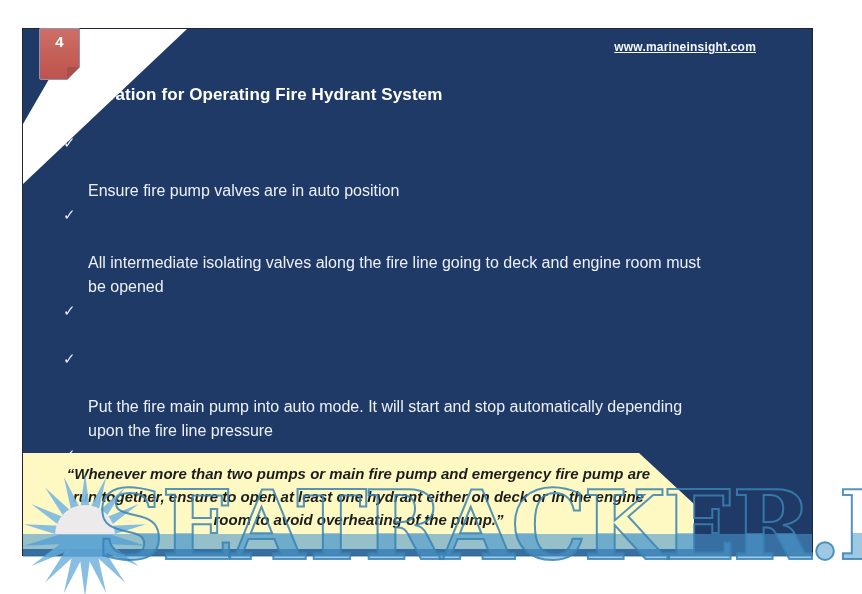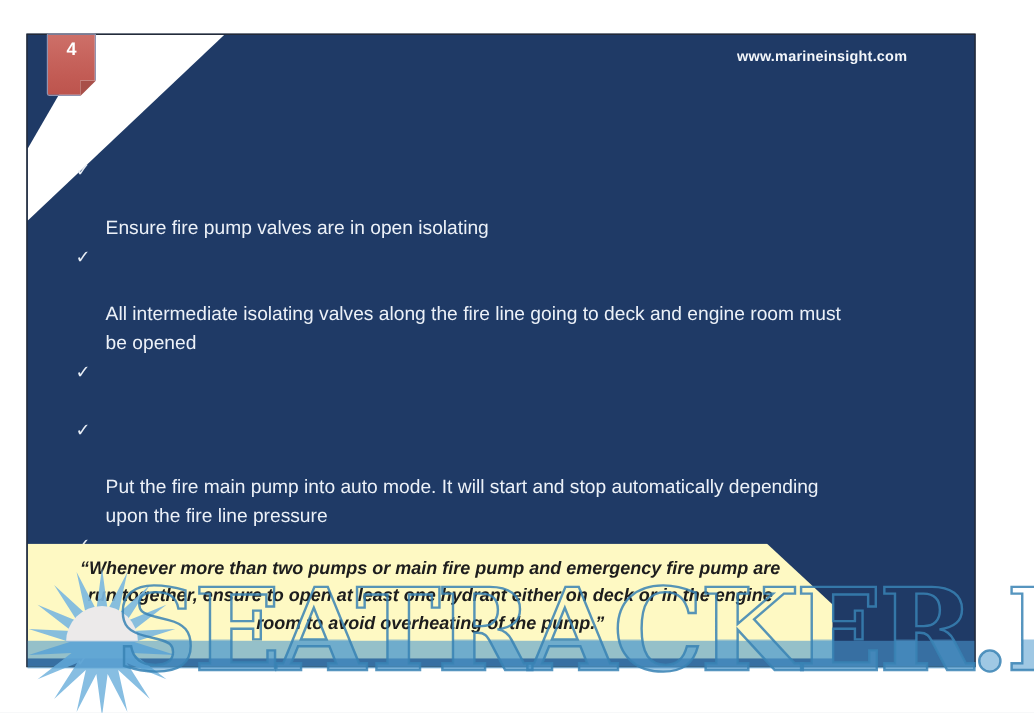--- a/index.html
+++ b/index.html
@@ -21,21 +21,21 @@
   .tab { position:absolute; left:16px; top:-1px; width:41px; height:52px;
          background:linear-gradient(180deg,#cd6f68 0%, #c25b54 70%, #bd544d 100%);
          border:1px solid #9193b0; border-radius:1px 1px 6px 2px; z-index:2; }
   .tab::before { content:""; position:absolute; right:-1px; bottom:-1px;
          width:0; height:0;
          border-left:13px solid #a84f49; border-bottom:13px solid #ffffff; }
   .tab .num { display:block; text-align:center; padding-top:4px;
          color:#ffffff; font-size:15px; font-weight:bold; }
 
   .site-url { position:absolute; right:56px; top:11px; z-index:2;
-         color:#f4f7fb; font-size:12px; font-weight:bold; letter-spacing:.2px; }
+         color:#f4f7fb; font-size:12px; font-weight:bold; letter-spacing:.2px;text-decoration:underline; }
 
   .slide-title { position:absolute; left:38px; top:56px; z-index:2;
          color:#ffffff; font-size:17px; font-weight:bold; letter-spacing:.1px; }
 
   
   .bullets { position:absolute; left:40px; top:102px; width:706px;
          list-style:none; z-index:2; }
   .bullets li { position:relative; padding-left:25px;
          color:#ecf1f8; font-size:16px; line-height:24px;
          white-space:pre-line; }
@@ -75,26 +75,27 @@
   <div class="slide">
 
     <div class="corner-stripe"></div>
 
     <div class="tab">
       <span class="num">4</span>
     </div>
 
     <div class="site-url">www.marineinsight.com</div>
 
+    <div class="slide-title">Preparation for Operating Fire Hydrant System</div>
 
     <ul class="bullets">
 
         <li>
           <span class="check">✓</span>
-          <span>Ensure fire pump valves are in open isolating</span>
+          <span>Ensure fire pump valves are in auto position</span>
         </li>
 
         <li>
           <span class="check">✓</span>
           <span>All intermediate isolating valves along the fire line going to deck and engine room must
 be opened</span>
         </li>
 
         <li>
           <span class="check">✓</span>

